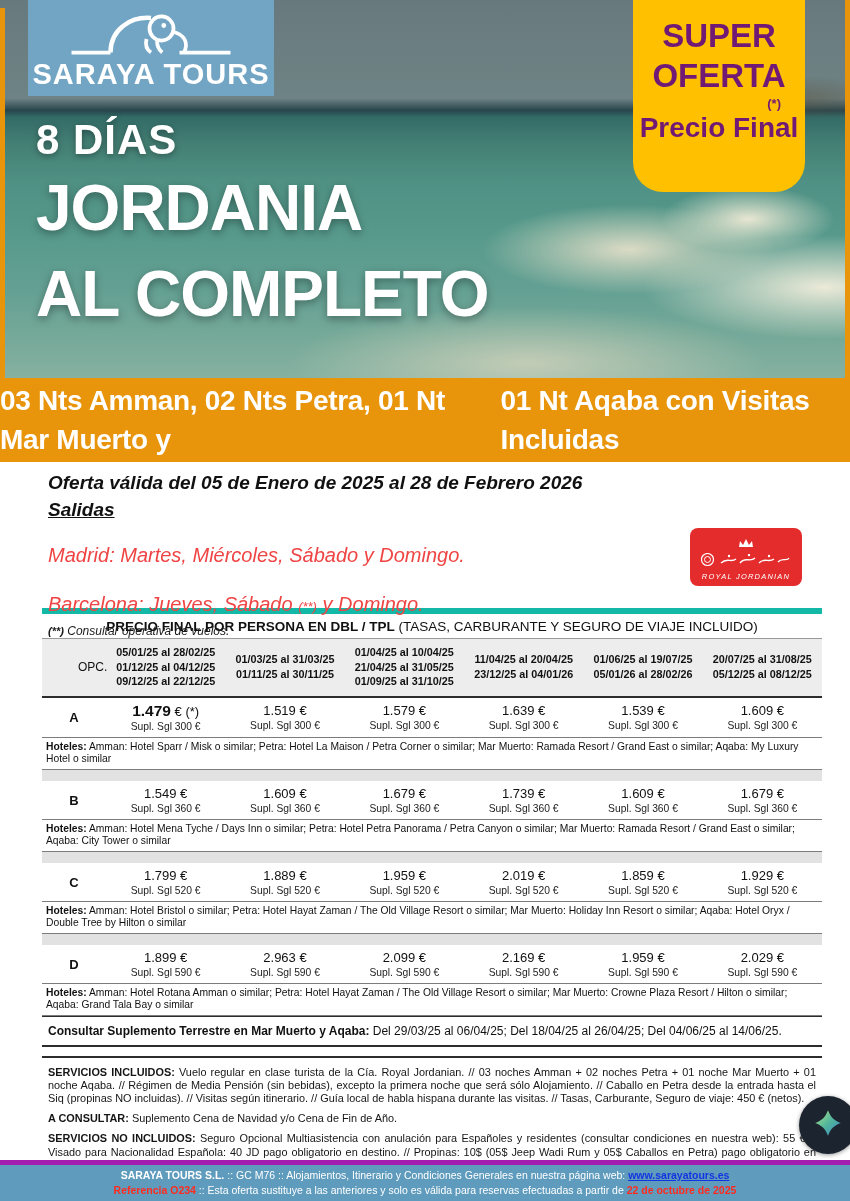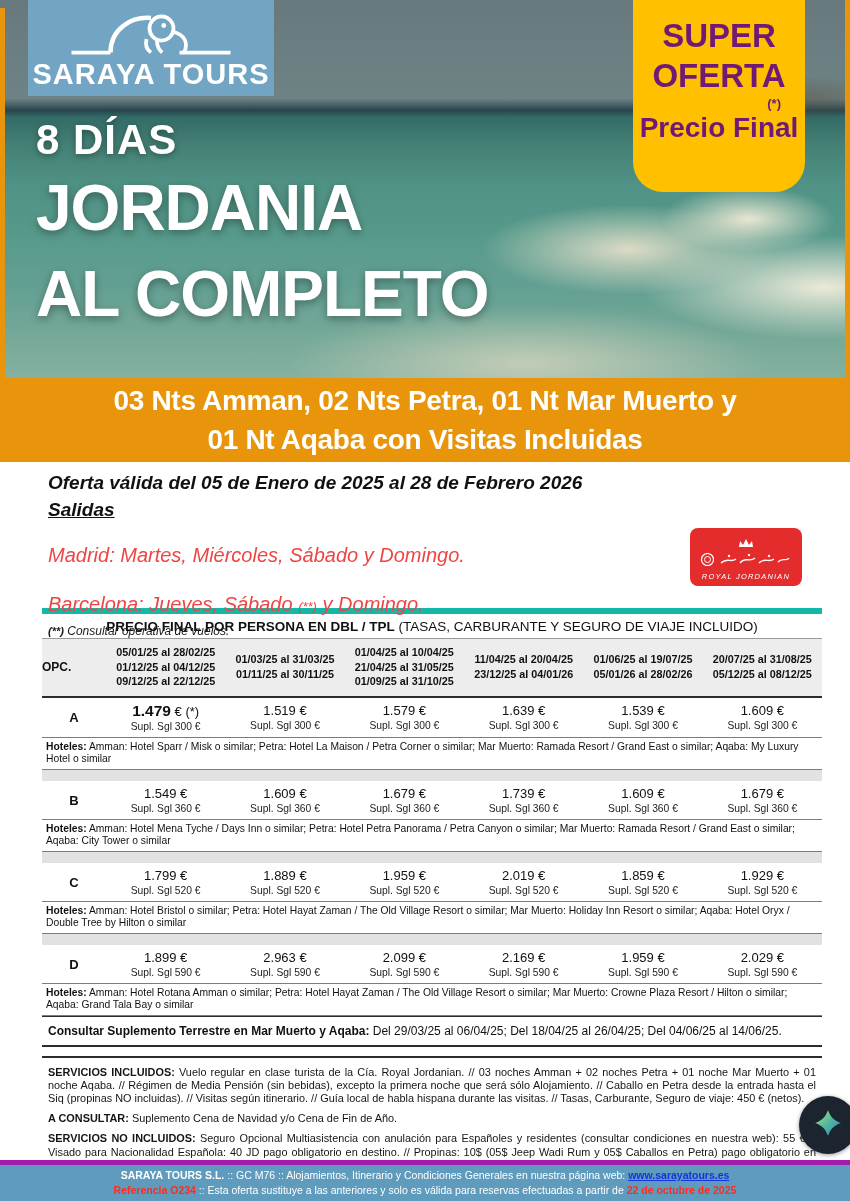--- a/index.html
+++ b/index.html
@@ -52,21 +52,21 @@
   }
   .badge .super { font-weight:bold; font-size:33px; line-height:40px; }
   .badge .star { font-size:13px; font-weight:bold; text-align:right; padding-right:24px; height:15px; }
   .badge .price-line { font-weight:bold; font-size:52px; line-height:48px; }
   .badge .price-line .cur { font-size:25px; font-weight:bold; }
   .badge .final { font-weight:bold; font-size:28px; line-height:34px; }
 
   
   .banner {
     height:84px; background:#E8950C; color:#fff; font-weight:bold;
-    display:flex; flex-direction:column; justify-content:center; align-items:center;
+    display:flex; flex-direction:row; justify-content:center; align-items:center;
     font-size:28px; line-height:39px; letter-spacing:-0.3px;
   }
 
   
   .intro { position:relative; height:146px; padding:10px 8px 0 48px;font-style:italic; }
   .validity { font-size:19px; font-weight:bold; margin-bottom:5px; }
   .salidas  { font-size:19px; font-weight:bold; text-decoration:underline; margin-bottom:5px; }
   .dep-line { font-size:20px; line-height:29px; color:#ef4444;margin-top:20px; }
   .dep-line .small-marker { font-size:13px; }
   .intro-note { font-size:12px; margin-top:3px; color:#1a1a1a; }
@@ -81,21 +81,21 @@
   .rj-name { color:#fff; font-size:7.5px; letter-spacing:1.2px; margin-top:2px; white-space:nowrap; }
 
   
   .pricing { margin:0 28px 0 42px; border-top:6px solid #14b8a6; }
   .t-title { text-align:center; font-size:13.5px; padding:5px 0 4px; border-bottom:1px solid #9a9a9a; }
   .t-title b { font-weight:bold; }
   .grid7 { display:grid; grid-template-columns:64px repeat(6,1fr); align-items:center; }
   .head-row { background:#ededed; border-bottom:2px solid #2c2c2c; padding:6px 0 7px; }
   .head-cell { text-align:center; font-weight:bold; font-size:10.8px; line-height:14.5px; }
   .head-cell span { display:block; }
-  .opc-head { text-align:left; font-weight:bold; font-size:12px; }
+  .opc-head { text-align:left; font-weight:normal; font-size:12px;margin-left:36px; }
 
   .price-row { padding:4px 0 3px; }
   .opt-letter { text-align:center; font-weight:bold; font-size:13px; }
   .price-cell { text-align:center; }
   .price-cell .amt { font-size:13px; line-height:17px; display:block; }
   .price-cell .amt .big { font-weight:bold; font-size:15.5px; }
   .price-cell .supl { font-size:10.3px; line-height:14px; display:block; color:#222; }
 
   .hotels-row {
     border-top:1px solid #7c7c7c; border-bottom:1px solid #7c7c7c;

